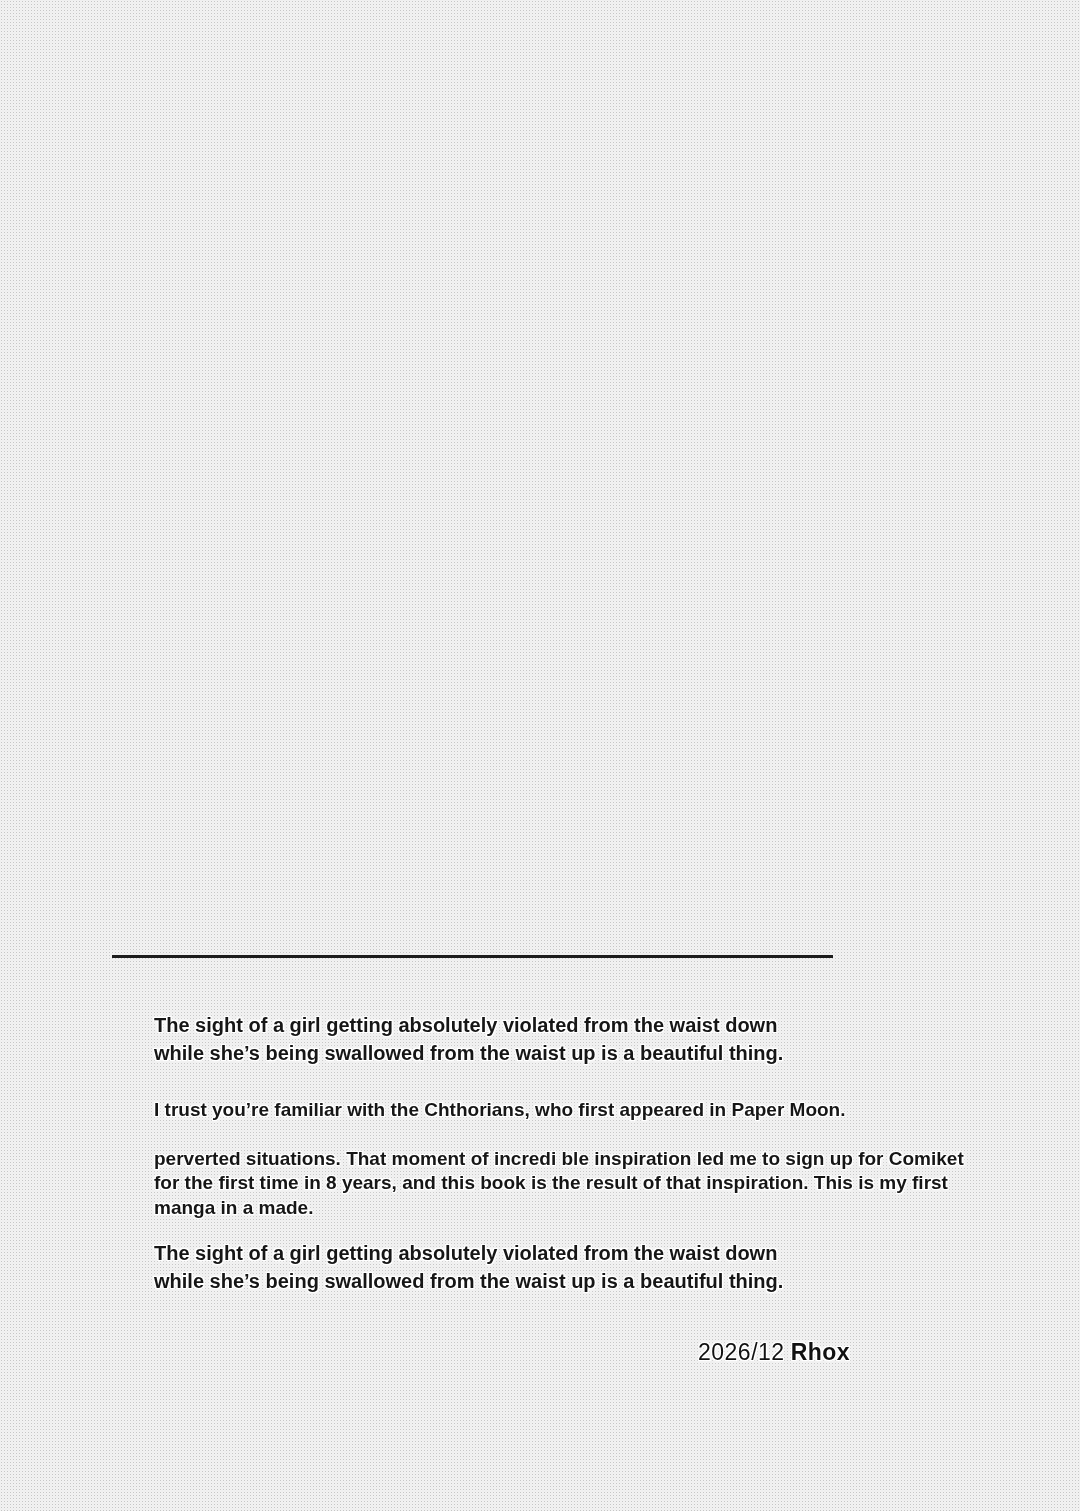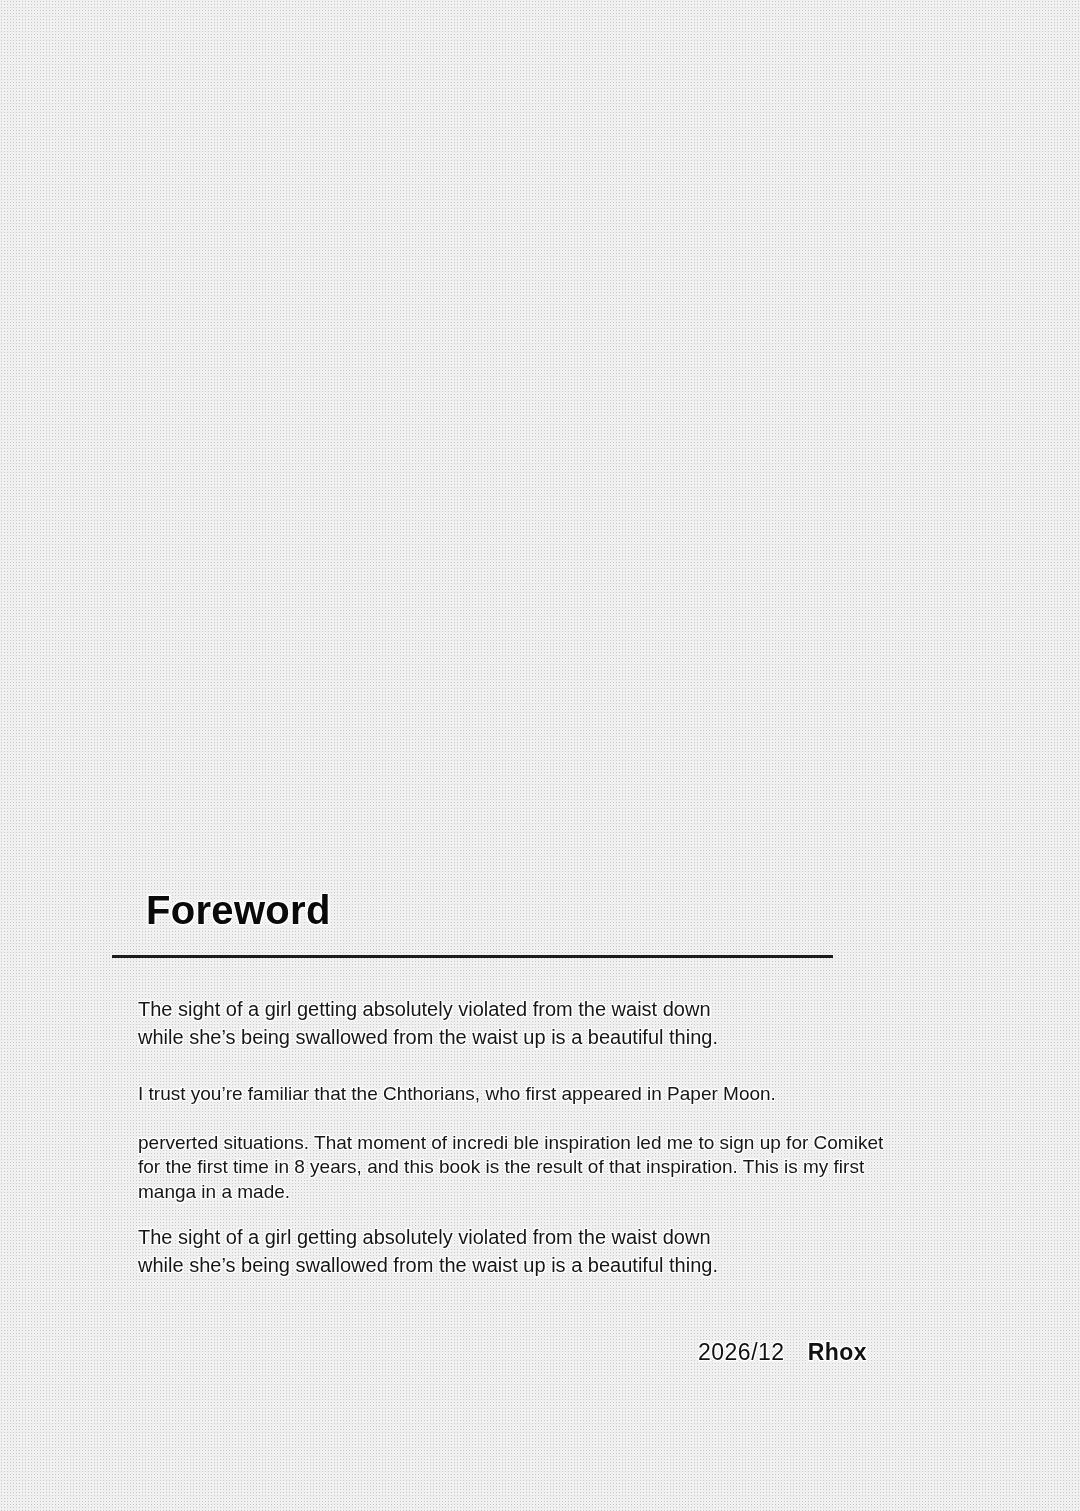--- a/index.html
+++ b/index.html
@@ -53,22 +53,23 @@
     left: 112px;
     top: 955px;
     width: 721px;
     height: 3px;
     background: #1c1c1c;
   }
 
   .para {
     position: absolute;
     left: 138px;
-    margin: 0;
+    margin: 16px;
     white-space: nowrap;
+    font-weight: bold;
   }
 
   .para-opening {
     top: 996px;
     font-size: 20px;
     line-height: 27.5px;
   }
 
   .para-body {
     top: 1082px;
@@ -86,40 +87,39 @@
     position: absolute;
     left: 698px;
     top: 1341px;
     font-size: 23px;
     line-height: 1;
     letter-spacing: 0.5px;
     color: #111111;
   }
 
   .sig-name {
-    margin-left: 23px;
+    margin-left: 6px;
     font-weight: bold;
   }
 </style>
 </head>
 <body>
 
 <div class="page">
 
-  <h1 class="heading halo">Foreword</h1>
 
   <div class="rule"></div>
 
   <p class="para para-opening halo">
     <span class="line">The sight of a girl getting absolutely violated from the waist down</span><br>
     <span class="line">while she’s being swallowed from the waist up is a beautiful thing.</span>
   </p>
 
   <p class="para para-body halo">
-    <span class="line">I trust you’re familiar that the Chthorians, who first appeared in Paper Moon.</span><br>
+    <span class="line">I trust you’re familiar with the Chthorians, who first appeared in Paper Moon.</span><br>
     <br>
     <span class="line">perverted situations. That moment of incredi ble inspiration led me to sign up for Comiket</span><br>
     <span class="line">for the first time in 8 years, and this book is the result of that inspiration. This is my first</span><br>
     <span class="line">manga in a made.</span>
   </p>
 
   <p class="para para-closing halo">
     <span class="line">The sight of a girl getting absolutely violated from the waist down</span><br>
     <span class="line">while she’s being swallowed from the waist up is a beautiful thing.</span>
   </p>

